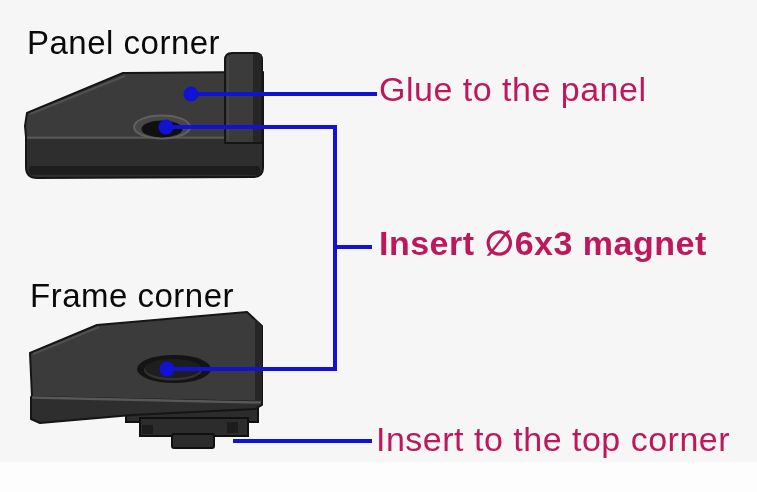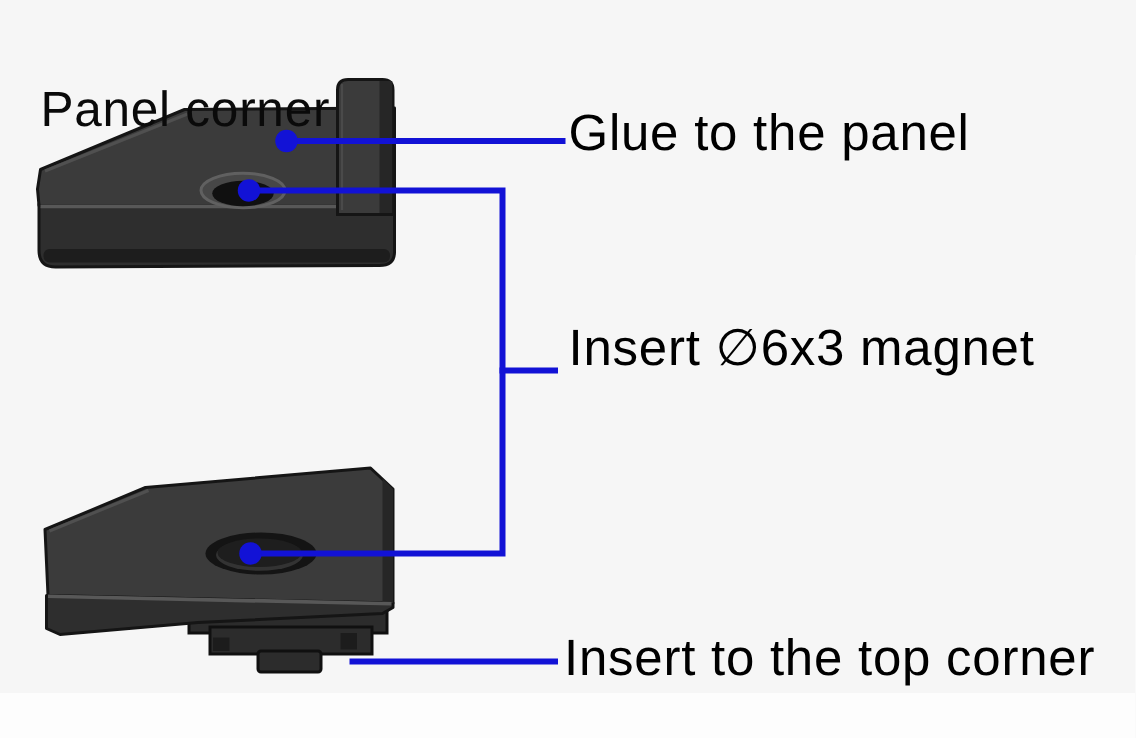--- a/index.html
+++ b/index.html
@@ -24,36 +24,35 @@
     position: absolute;
     left: 0; top: 0;
     width: 757px; height: 492px;
     pointer-events: none;
   }
   .label {
     position: absolute;
     font-size: 34px;
     letter-spacing: 0.5px;
     line-height: 1.15;
-    color: #000000;
+    color: #be185d;
     white-space: nowrap;
   }
   .part-title {
     position: absolute;
     font-size: 33px;
     letter-spacing: 0.5px;
     line-height: 1.15;
     color: #0a0a0a;
     white-space: nowrap;
-    margin-top: 30px;
   }
   .title-panel { left: 27px; top: 24px; }
   .title-frame { left: 30px; top: 277px; }
   .label-glue { left: 379px; top: 70px; }
-  .label-magnet { left: 379px; top: 213px; }
+  .label-magnet { left: 379px; top: 224px; font-weight: bold; }
   .label-topframe { left: 376px; top: 420px; }
 </style>
 </head>
 <body>
 
 <div class="stage">
 
   <div class="bg-strip"></div>
 
   <svg class="part-svg panel-part" width="250" height="135" viewBox="0 0 250 135">
@@ -102,18 +101,19 @@
     <line x1="198" y1="94" x2="377" y2="94" stroke-width="4" stroke="#1212d6"></line>
     <circle cx="191" cy="94" r="7.5" fill="#1212d6"></circle>
     <path d="M 166,127 H 335 V 369 H 167" fill="none" stroke-width="4" stroke="#1212d6"></path>
     <line x1="333" y1="247" x2="372" y2="247" stroke-width="4" stroke="#1212d6"></line>
     <circle cx="166" cy="127" r="7.5" fill="#1212d6"></circle>
     <circle cx="167" cy="369" r="7.5" fill="#1212d6"></circle>
     <line x1="233" y1="441" x2="372" y2="441" stroke-width="4" stroke="#1212d6"></line>
   </svg>
 
   <div class="part-title title-panel">Panel corner</div>
+  <div class="part-title title-frame">Frame corner</div>
 
   <div class="label label-glue">Glue to the panel</div>
   <div class="label label-magnet">Insert ∅6x3 magnet</div>
   <div class="label label-topframe">Insert to the top corner</div>
 
 </div>
 
 </body></html>

